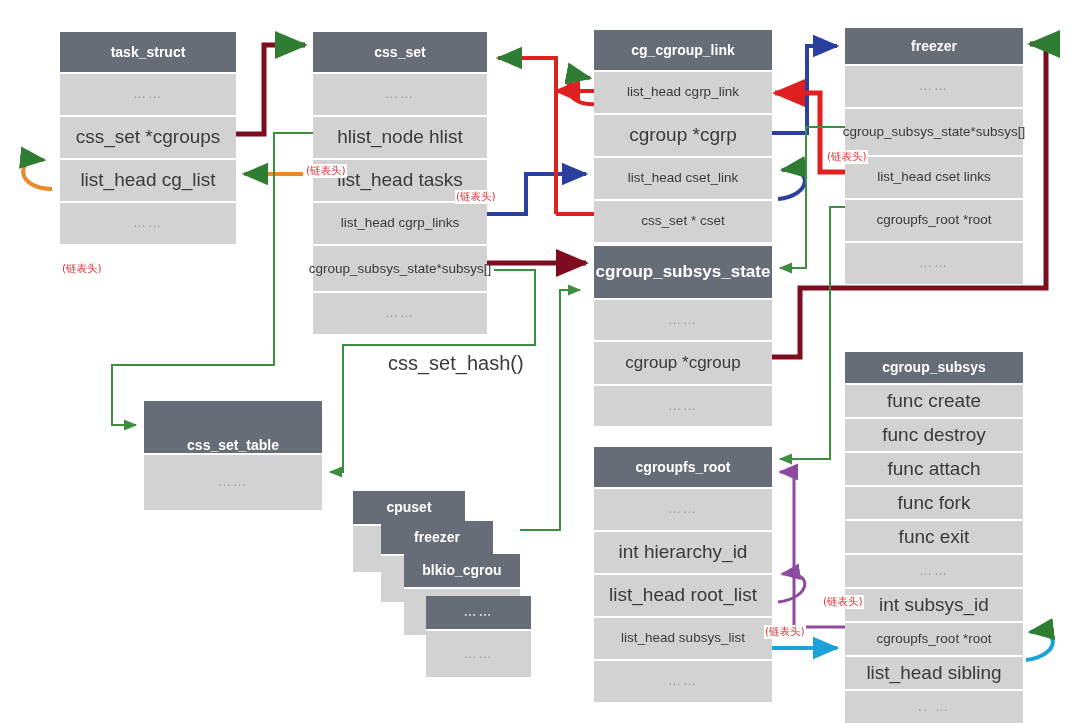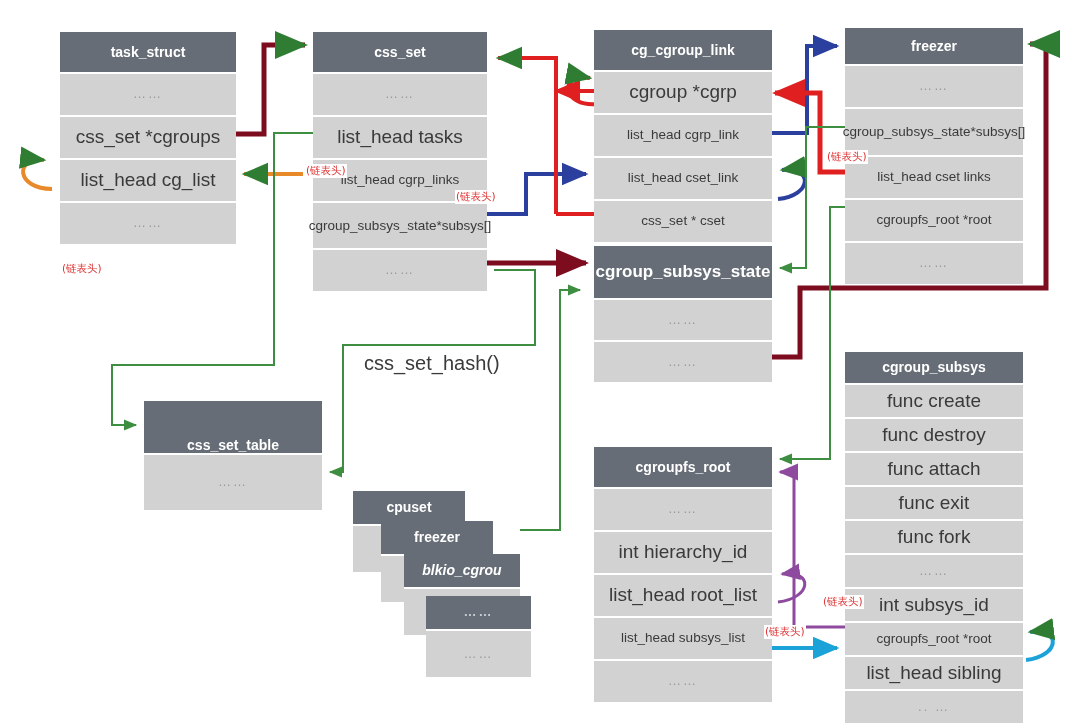--- a/index.html
+++ b/index.html
@@ -122,43 +122,46 @@
         </div>
       </div>
       <div class="struct" style="left: 313px; top: 32px; width: 174px;">
         <div class="hdr" style="height: 40px;">
           <span>css_set</span>
         </div>
         <div class="row dots" style="height: 41px;">
           <span>……</span>
         </div>
         <div class="row" style="height: 41px;">
+          <span>hlist_node hlist</span>
+        </div>
+        <div class="row" style="height: 41px;">
           <span>list_head tasks</span>
         </div>
         <div class="row small" style="height: 41px;">
           <span>list_head  cgrp_links</span>
         </div>
         <div class="row two" style="height: 45px;">
           <span>cgroup_subsys_state</span>
           <br>
           <span>*subsys[]</span>
         </div>
         <div class="row dots" style="height: 41px;">
           <span>……</span>
         </div>
       </div>
       <div class="struct" style="left: 594px; top: 30px; width: 178px;">
         <div class="hdr" style="height: 40px;">
           <span>cg_cgroup_link</span>
         </div>
+        <div class="row small" style="height: 41px;">
+          <span>list_head   cgrp_link</span>
+        </div>
         <div class="row" style="height: 41px;">
           <span>cgroup *cgrp</span>
-        </div>
-        <div class="row small" style="height: 41px;">
-          <span>list_head   cgrp_link</span>
         </div>
         <div class="row small" style="height: 41px;">
           <span>list_head  cset_link</span>
         </div>
         <div class="row small" style="height: 41px;">
           <span>css_set * cset</span>
         </div>
       </div>
       <div class="struct" style="left: 845px; top: 28px; width: 178px;">
         <div class="hdr" style="height: 36px;">
@@ -184,20 +187,23 @@
       </div>
       <div class="struct" style="left: 594px; top: 246px; width: 178px;">
         <div class="hdr big two" style="height: 52px;">
           <span>cgroup_subsys_</span>
           <br>
           <span>state</span>
         </div>
         <div class="row dots" style="height: 40px;">
           <span>……</span>
         </div>
+        <div class="row" style="font-size: 17px; height: 42px;">
+          <span>cgroup *cgroup</span>
+        </div>
         <div class="row dots" style="height: 40px;">
           <span>……</span>
         </div>
       </div>
       <div class="struct" style="left: 144px; top: 401px; width: 178px;">
         <div class="hdr" style="height: 52px; align-items: flex-end;">
           <span>css_set_table</span>
         </div>
         <div class="row dots" style="height: 55px;">
           <span>……</span>
@@ -230,24 +236,24 @@
         <div class="row" style="height: 32px;">
           <span>func create</span>
         </div>
         <div class="row" style="height: 32px;">
           <span>func destroy</span>
         </div>
         <div class="row" style="height: 32px;">
           <span>func attach</span>
         </div>
         <div class="row" style="height: 32px;">
+          <span>func fork</span>
+        </div>
+        <div class="row" style="height: 32px;">
           <span>func exit</span>
-        </div>
-        <div class="row" style="height: 32px;">
-          <span>func fork</span>
         </div>
         <div class="row dots" style="height: 32px;">
           <span>……</span>
         </div>
         <div class="row" style="height: 32px;">
           <span>int subsys_id</span>
         </div>
         <div class="row small" style="height: 32px;">
           <span>cgroupfs_root *root</span>
         </div>
@@ -261,34 +267,34 @@
     </div>
   <div id="stack-host">
       <div class="stackcard" style="left: 353px; top: 491px; width: 112px; z-index: 10;">
         <div class="hdr" style="height: 33px;">cpuset</div>
         <div class="row dots" style="height: 46px;"></div>
       </div>
       <div class="stackcard" style="left: 381px; top: 521px; width: 112px; z-index: 11;">
         <div class="hdr" style="height: 33px;">freezer</div>
         <div class="row dots" style="height: 46px;"></div>
       </div>
-      <div class="stackcard" style="left: 404px; top: 554px; width: 116px; z-index: 12; font-style: italic;">
+      <div class="stackcard" style="left: 404px; top: 554px; width: 116px; z-index: 12;">
         <div class="hdr" style="height: 33px;">blkio_cgrou</div>
         <div class="row dots" style="height: 46px;"></div>
       </div>
       <div class="stackcard" style="left: 426px; top: 596px; width: 105px; z-index: 13;">
         <div class="hdr dots" style="color: rgb(201, 205, 210); letter-spacing: 2px; font-size: 13px; height: 33px;">……</div>
         <div class="row dots" style="height: 46px;">……</div>
       </div>
     </div>
   <div id="ann-host">
       <div class="ann" style="left: 62px; top: 262px; z-index: 50;">(链表头)</div>
       <div class="ann boxed" style="left: 305px; top: 164px; z-index: 50;">(链表头)</div>
       <div class="ann boxed" style="left: 455px; top: 190px; z-index: 50;">(链表头)</div>
       <div class="ann boxed" style="left: 826px; top: 150px; z-index: 50;">(链表头)</div>
       <div class="ann boxed" style="left: 764px; top: 625px; z-index: 50;">(链表头)</div>
       <div class="ann boxed" style="left: 822px; top: 595px; z-index: 50;">(链表头)</div>
     </div>
   <div id="cap-host">
-      <div class="caption" style="left: 364px; top: 352px; z-index: 40;">css_set_hash()</div>
+      <div class="caption" style="left: 388px; top: 352px; z-index: 40;">css_set_hash()</div>
     </div>
 
 </div>
 
 </body></html>

